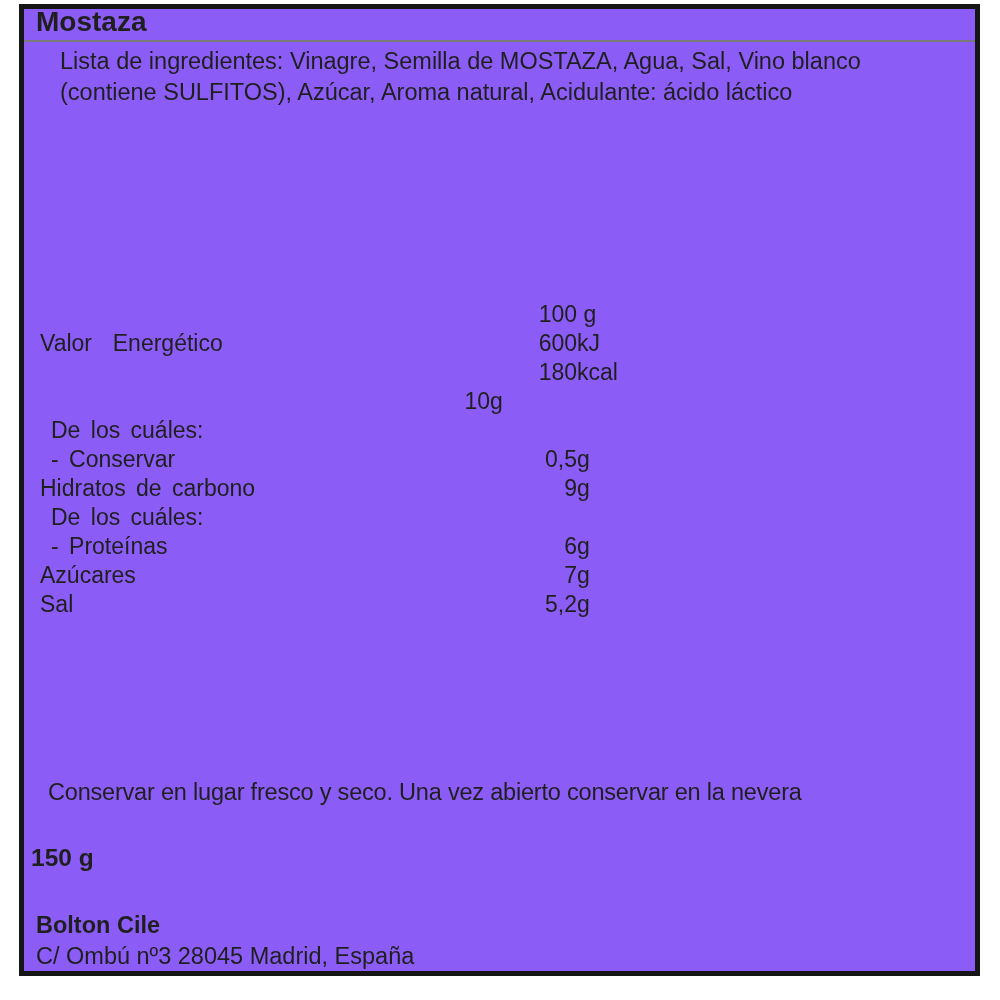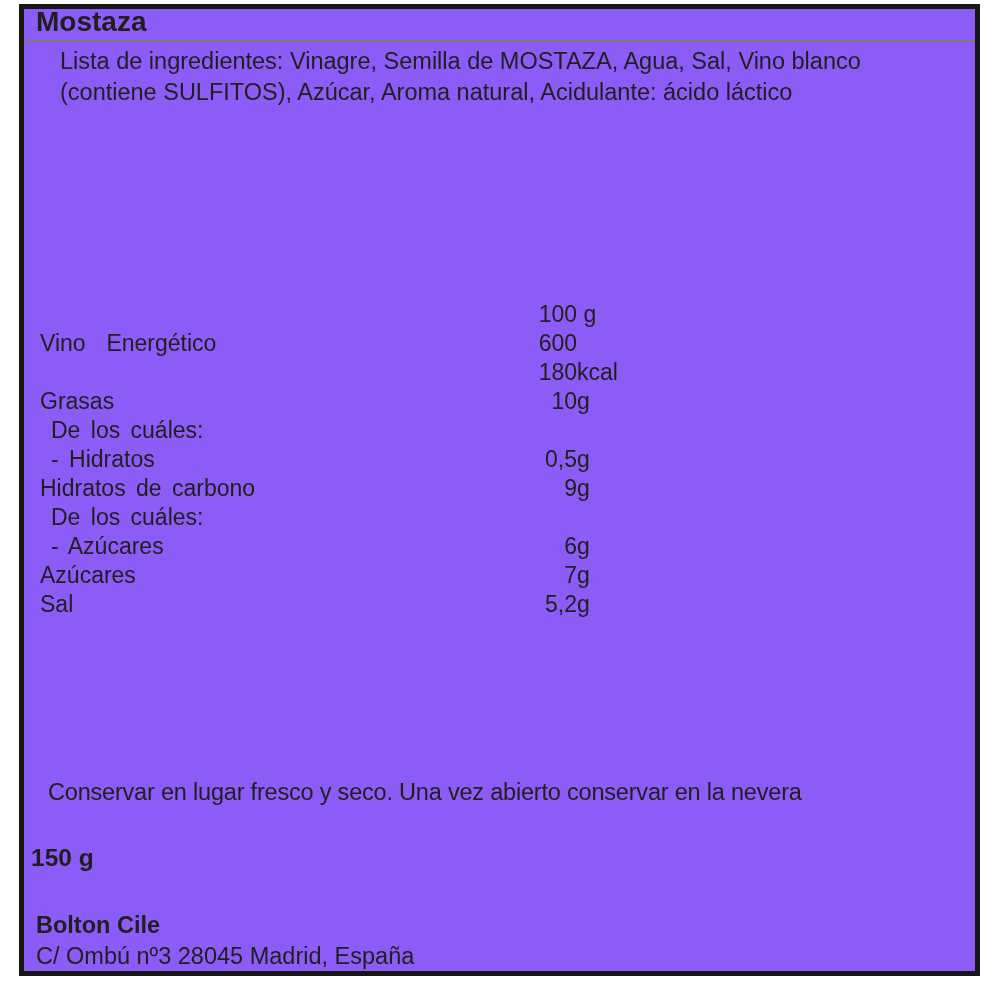--- a/index.html
+++ b/index.html
@@ -71,55 +71,55 @@
 
   <div class="ingredients"><span>Lista de ingredientes: Vinagre, Semilla de MOSTAZA, Agua, Sal, Vino blanco</span><br><span>(contiene SULFITOS), Azúcar, Aroma natural, Acidulante: ácido láctico</span></div>
 
   <div class="nutrition">
     <div class="nut-row">
       <span class="nut-label"></span>
       <span class="nut-value">100</span>
       <span class="nut-unit"> g</span>
     </div>
     <div class="nut-row">
-      <span class="nut-label">Vino  Energético</span>
+      <span class="nut-label">Valor  Energético</span>
       <span class="nut-value">600</span>
+      <span class="nut-unit">kJ</span>
     </div>
     <div class="nut-row">
       <span class="nut-label"></span>
       <span class="nut-value">180</span>
       <span class="nut-unit">kcal</span>
     </div>
     <div class="nut-row">
-      <span class="nut-label">Grasas</span>
       <span class="nut-value">10</span>
       <span class="nut-unit">g</span>
     </div>
     <div class="nut-row indent">
       <span class="nut-label">De los cuáles:</span>
       <span class="nut-value"></span>
       <span class="nut-unit"></span>
     </div>
     <div class="nut-row indent">
-      <span class="nut-label">- Hidratos</span>
+      <span class="nut-label">- Conservar</span>
       <span class="nut-value">0,5</span>
       <span class="nut-unit">g</span>
     </div>
     <div class="nut-row">
       <span class="nut-label">Hidratos de carbono</span>
       <span class="nut-value">9</span>
       <span class="nut-unit">g</span>
     </div>
     <div class="nut-row indent">
       <span class="nut-label">De los cuáles:</span>
       <span class="nut-value"></span>
       <span class="nut-unit"></span>
     </div>
     <div class="nut-row indent">
-      <span class="nut-label">- Azúcares</span>
+      <span class="nut-label">- Proteínas</span>
       <span class="nut-value">6</span>
       <span class="nut-unit">g</span>
     </div>
     <div class="nut-row">
       <span class="nut-label">Azúcares</span>
       <span class="nut-value">7</span>
       <span class="nut-unit">g</span>
     </div>
     <div class="nut-row">
       <span class="nut-label">Sal</span>

